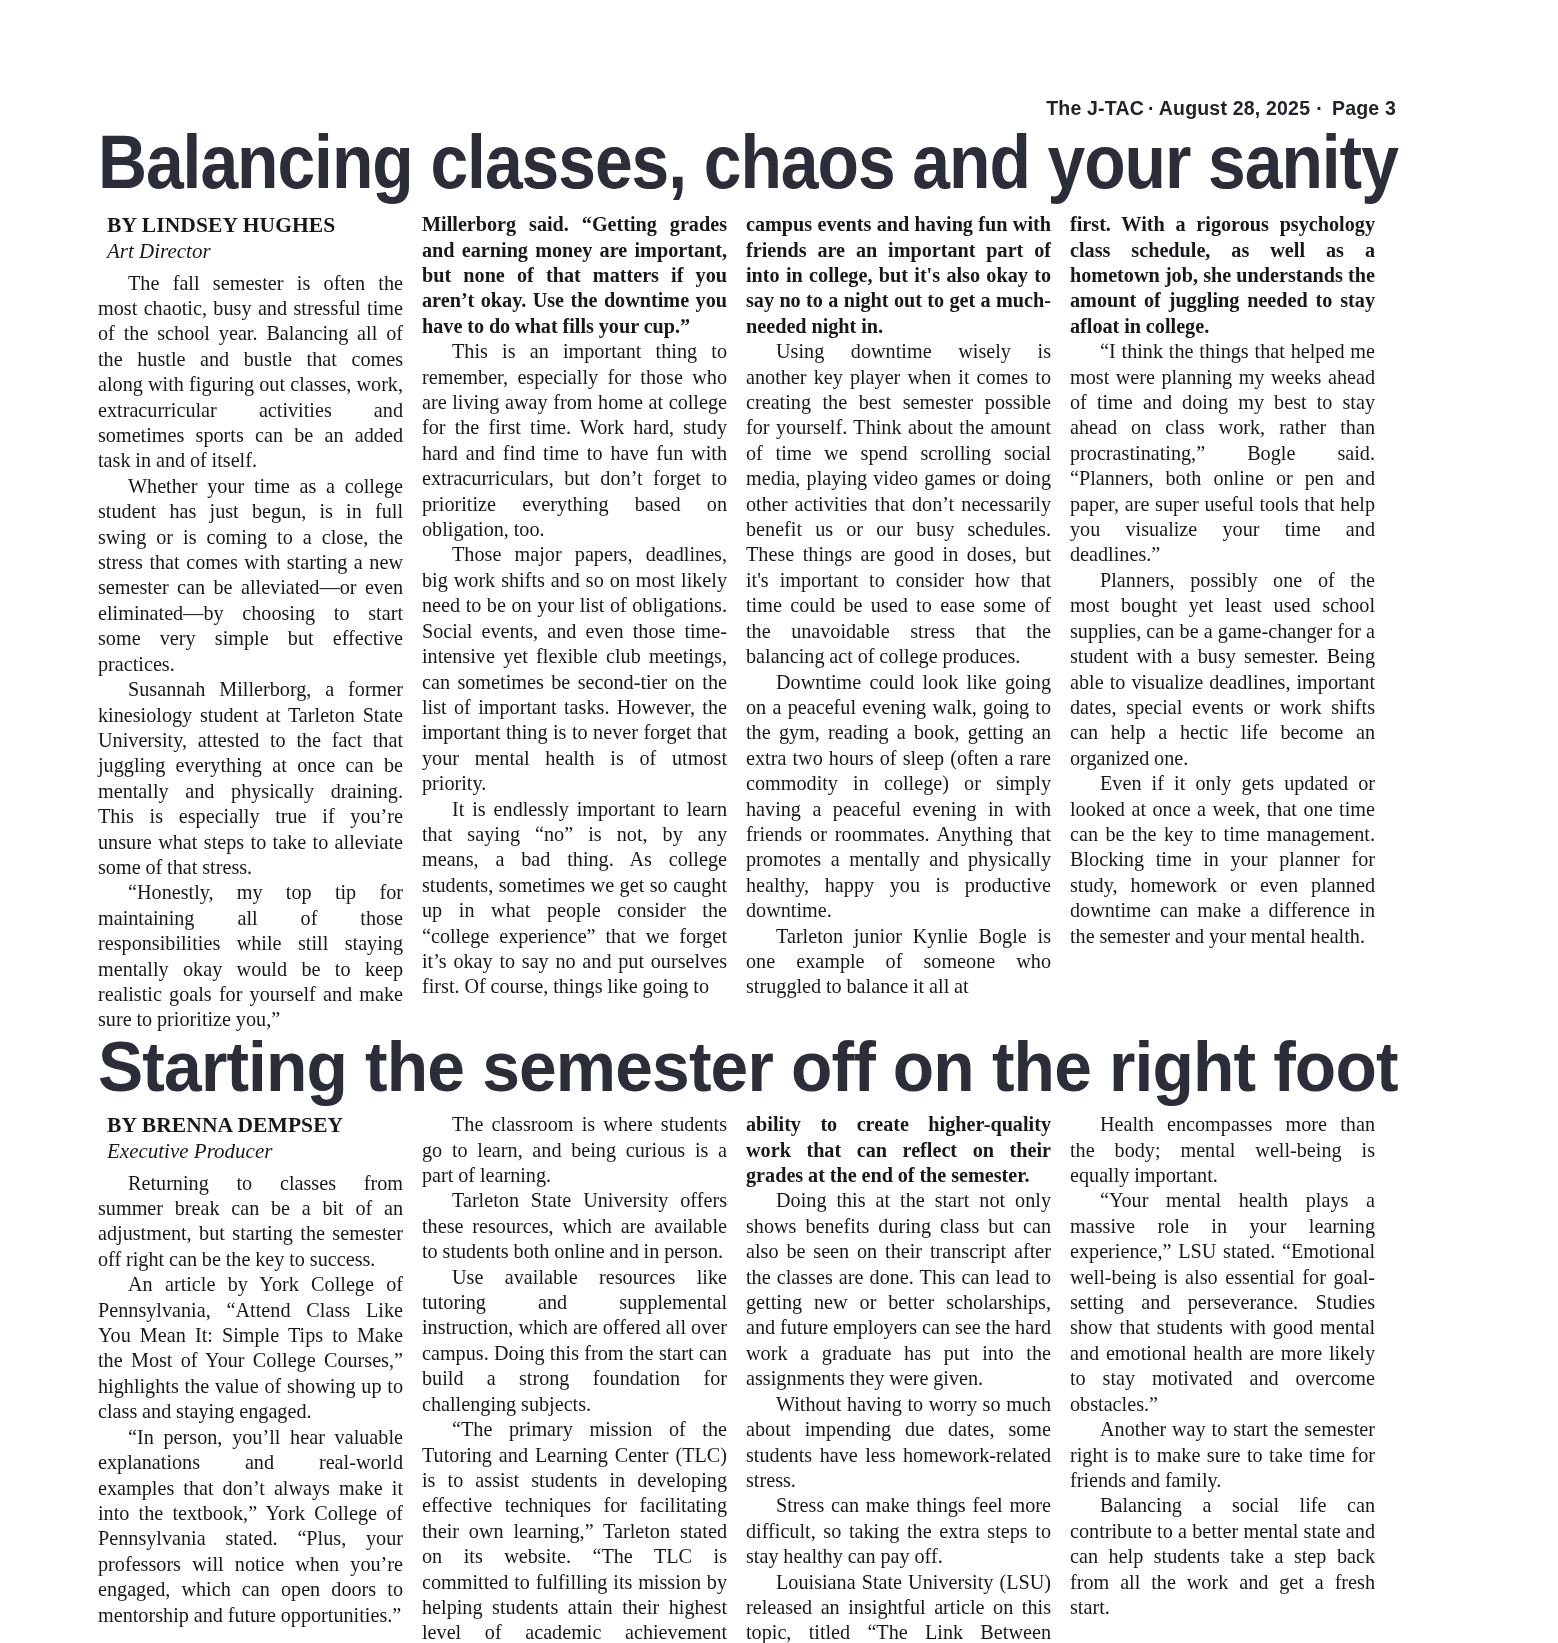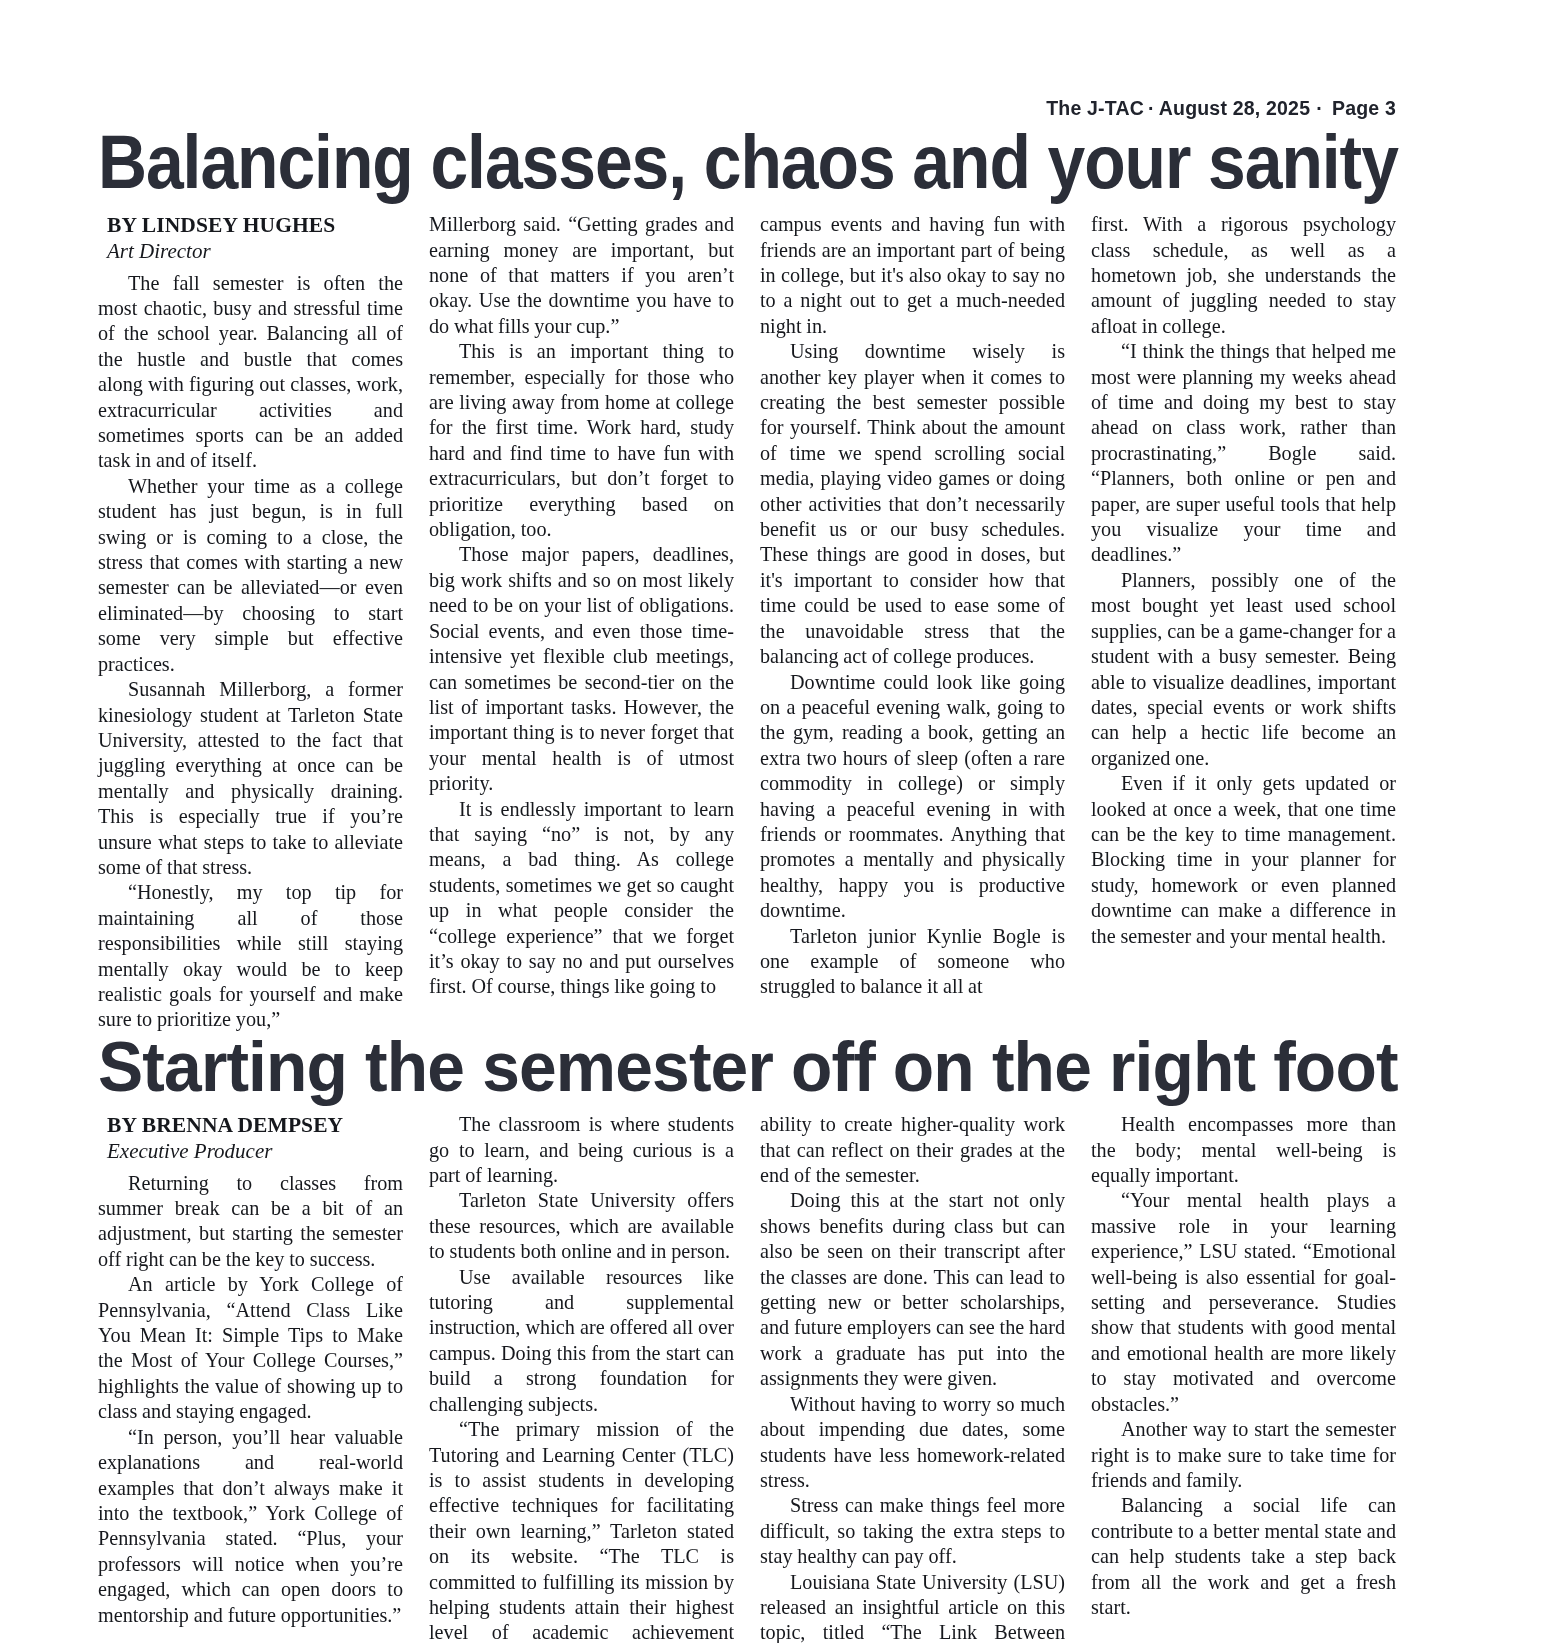--- a/index.html
+++ b/index.html
@@ -71,21 +71,21 @@
 
   
   .article { margin: 0; }
   .article-1 { margin-top: 14px; }
   .article-2 { margin-top: 12px; }
 
   .cols {
     display: flex;
     flex-direction: row;
     align-items: flex-start;
-    column-gap: 26px;
+    column-gap: 19px;
   }
   .col {
     width: 305px;
     flex: 0 0 305px;
   }
   .col.c1, .col.c2, .col.c3, .col.c4 { width: 305px; flex: 0 0 305px; }
 
   .byline-name {
     font-family: "Liberation Serif", "DejaVu Serif", serif;
     font-weight: bold;
@@ -108,21 +108,21 @@
     margin: 0;
     font-size: 20.2px;
     line-height: 1.258;
     text-align: justify;
     text-justify: inter-word;
     text-indent: 30px;
     hyphens: auto;
     -webkit-hyphens: auto;
     word-spacing: -0.2px;
   }
-  p.body.noindent { text-indent: 0; }
+  p.body.noindent { text-indent: 0; font-weight: bold; }
   p.body + p.body { margin-top: 0; }
 
   
   .col .flow { }
 </style>
 </head>
 <body>
 
 <div class="page">
   <div class="sheet">
@@ -151,21 +151,21 @@
           <div class="flow">
             <p class="body noindent">Millerborg said. “Getting grades and earning money are important, but none of that matters if you aren’t okay. Use the downtime you have to do what fills your cup.”</p>
             <p class="body">This is an important thing to remember, especially for those who are living away from home at college for the first time. Work hard, study hard and find time to have fun with extracurriculars, but don’t forget to prioritize everything based on obligation, too.</p>
             <p class="body">Those major papers, deadlines, big work shifts and so on most likely need to be on your list of obligations. Social events, and even those time-intensive yet flexible club meetings, can sometimes be second-tier on the list of important tasks. However, the important thing is to never forget that your mental health is of utmost priority.</p>
             <p class="body">It is endlessly important to learn that saying “no” is not, by any means, a bad thing. As college students, sometimes we get so caught up in what people consider the “college experience” that we forget it’s okay to say no and put ourselves first. Of course, things like going to</p>
           </div>
         </div>
 
         <div class="col c3">
           <div class="flow">
-            <p class="body noindent">campus events and having fun with friends are an important part of being in college, but it's also okay to say no to a night out to get a much-needed night in.</p>
+            <p class="body noindent">campus events and having fun with friends are an important part of into in college, but it's also okay to say no to a night out to get a much-needed night in.</p>
             <p class="body">Using downtime wisely is another key player when it comes to creating the best semester possible for yourself. Think about the amount of time we spend scrolling social media, playing video games or doing other activities that don’t necessarily benefit us or our busy schedules. These things are good in doses, but it's important to consider how that time could be used to ease some of the unavoidable stress that the balancing act of college produces.</p>
             <p class="body">Downtime could look like going on a peaceful evening walk, going to the gym, reading a book, getting an extra two hours of sleep (often a rare commodity in college) or simply having a peaceful evening in with friends or roommates. Anything that promotes a mentally and physically healthy, happy you is productive downtime.</p>
             <p class="body">Tarleton junior Kynlie Bogle is one example of someone who struggled to balance it all at</p>
           </div>
         </div>
 
         <div class="col c4">
           <div class="flow">
             <p class="body noindent">first. With a rigorous psychology class schedule, as well as a hometown job, she understands the amount of juggling needed to stay afloat in college.</p>
             <p class="body">“I think the things that helped me most were planning my weeks ahead of time and doing my best to stay ahead on class work, rather than procrastinating,” Bogle said. “Planners, both online or pen and paper, are super useful tools that help you visualize your time and deadlines.”</p>

